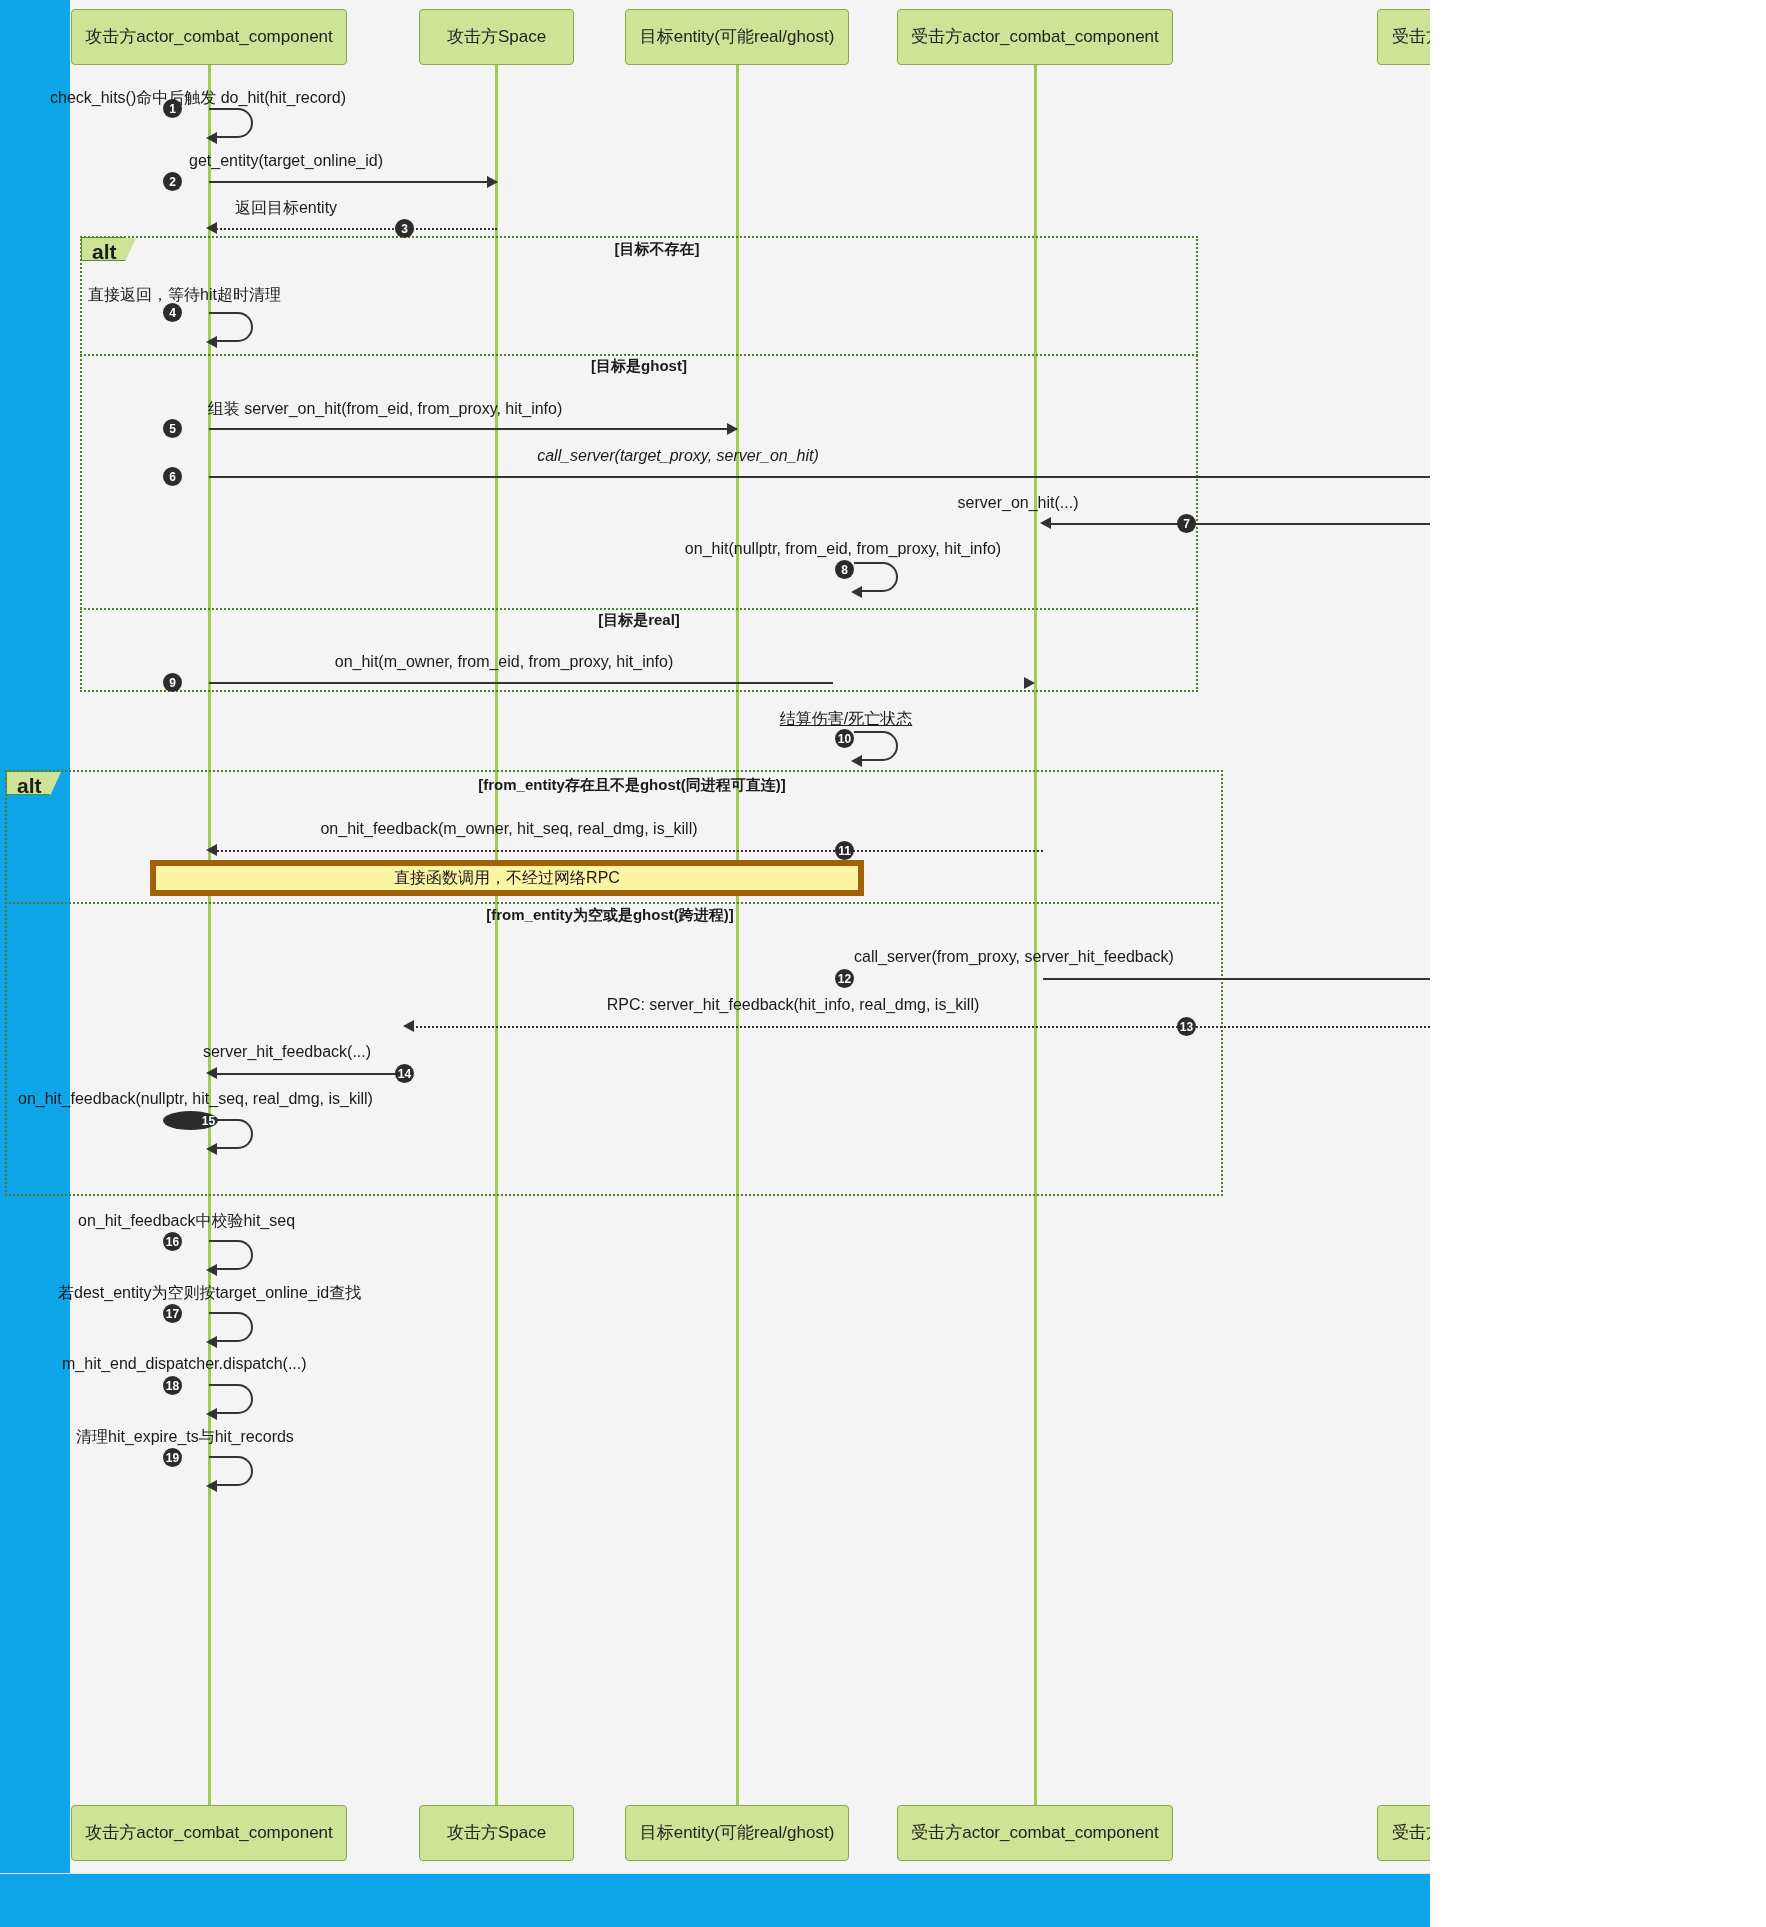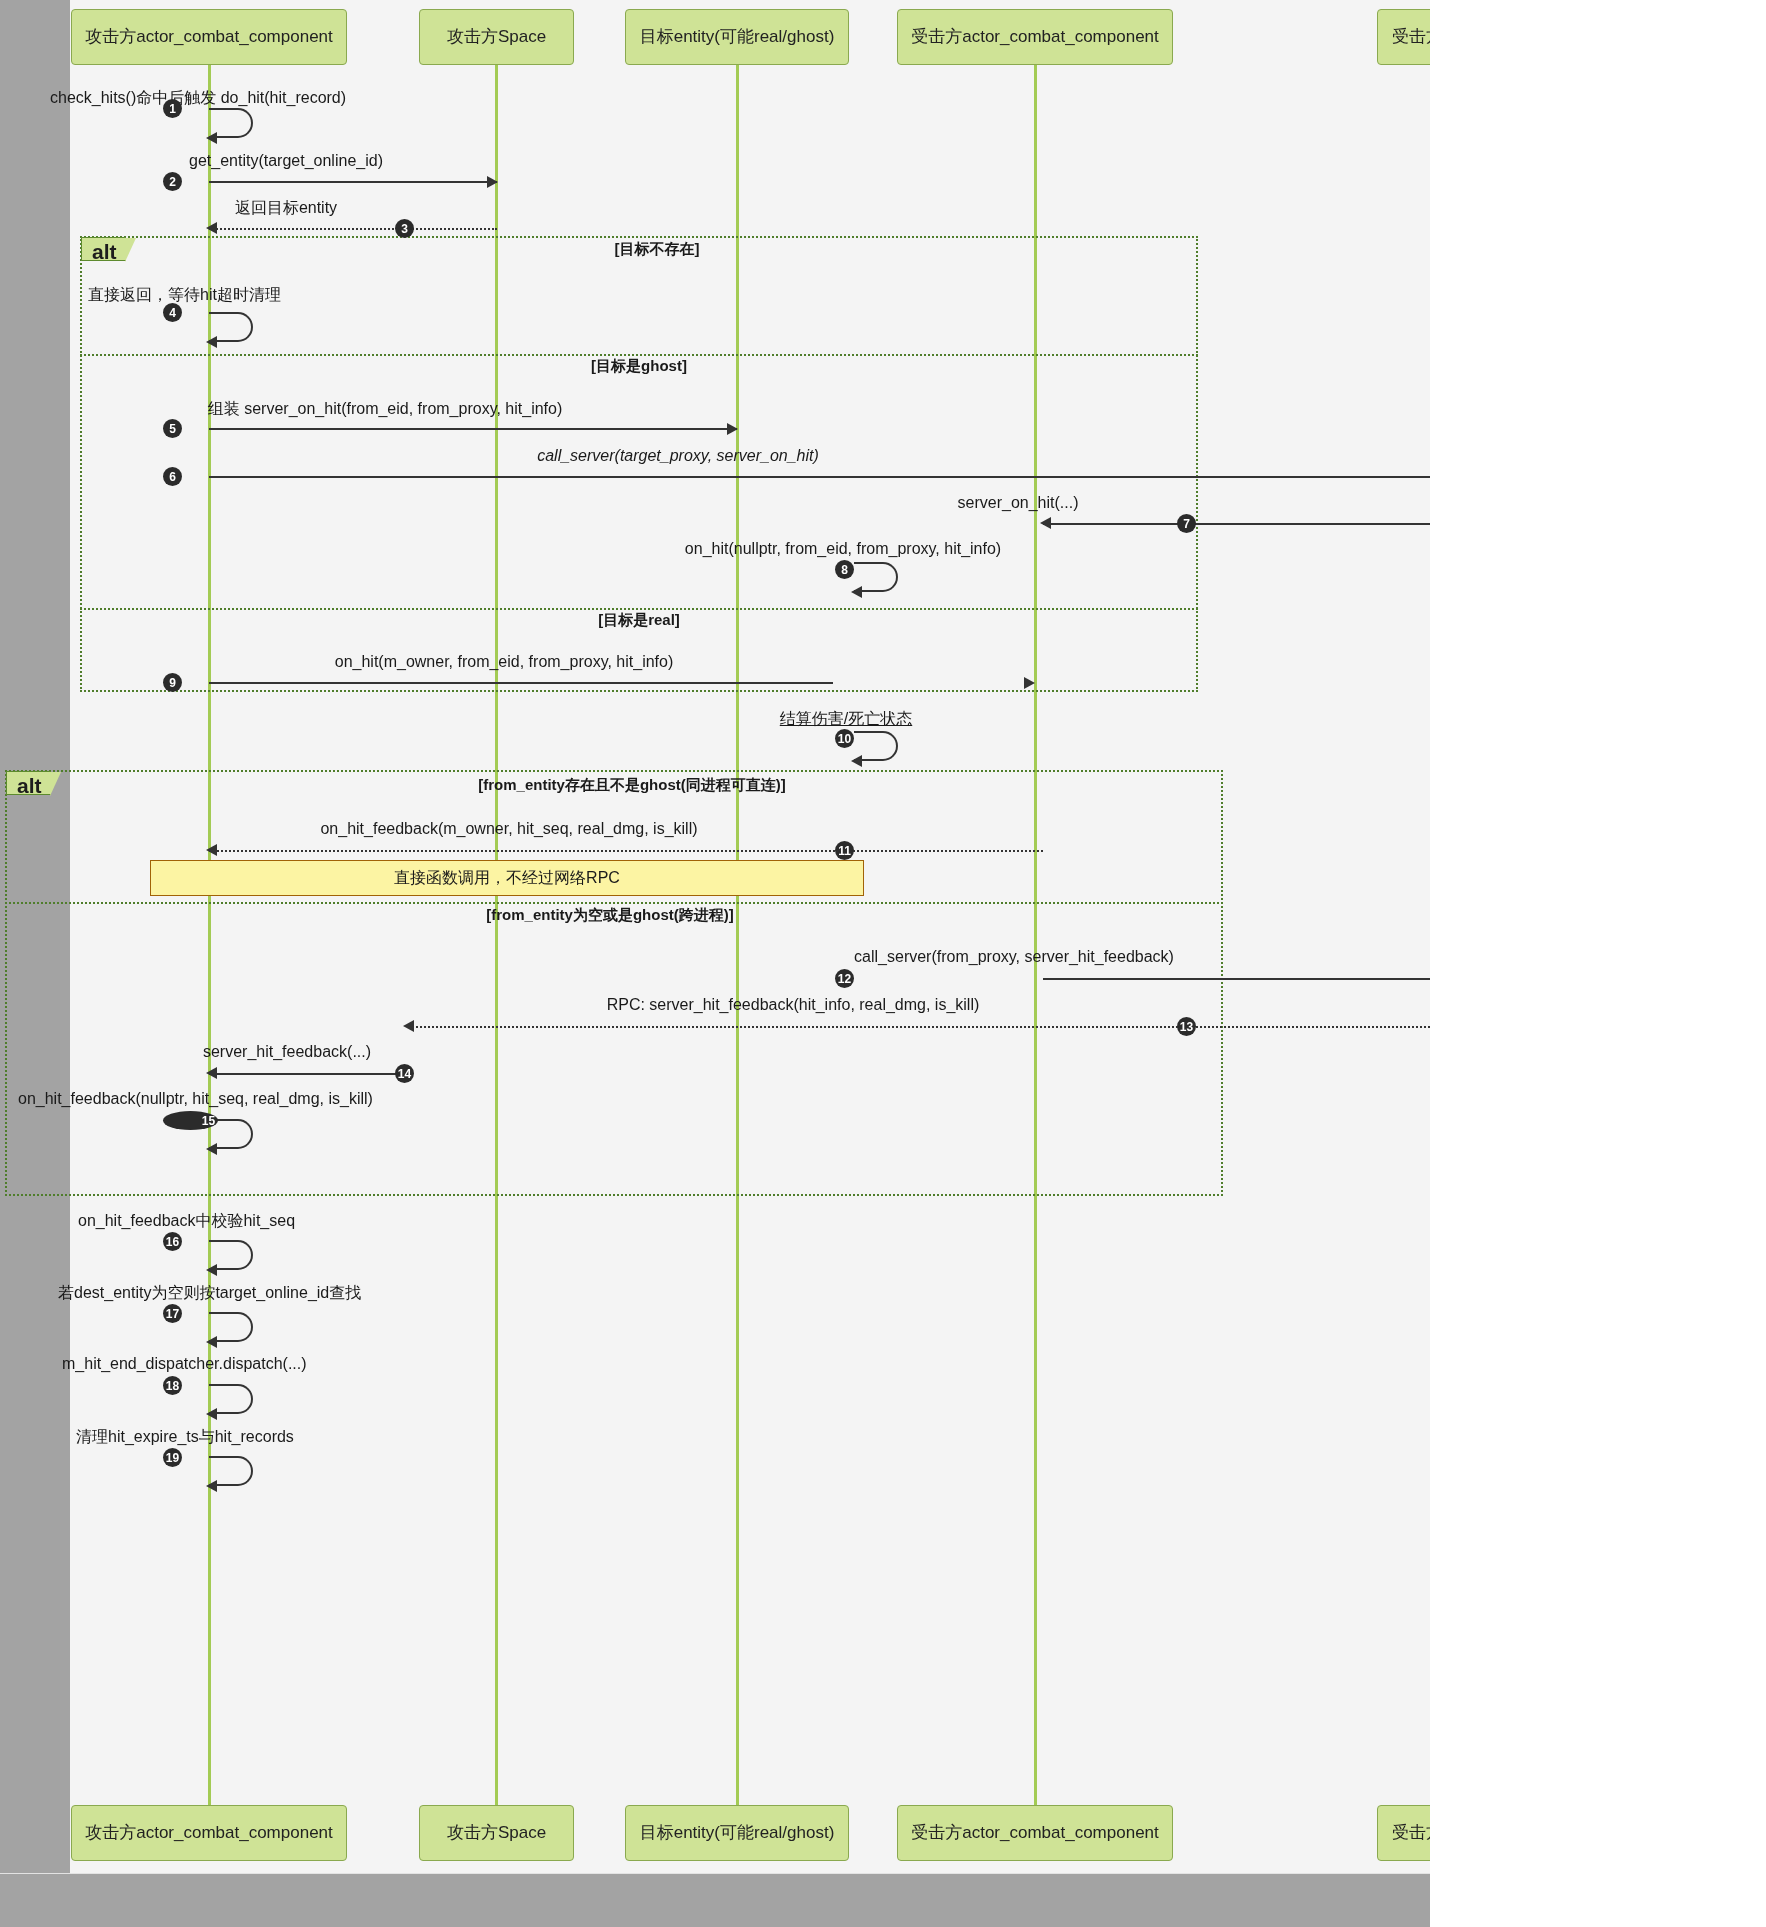--- a/index.html
+++ b/index.html
@@ -1,17 +1,17 @@
 <!DOCTYPE html>
 <html><head>
 <meta charset="utf-8">
 <style>
   html,body{margin:0;padding:0;background:#ffffff;}
   body{font-family:"Liberation Sans","DejaVu Sans",sans-serif;}
-  #canvas{position:relative;width:1430px;height:1927px;overflow:hidden;background:#a3a3a3;}
+  #canvas{position:relative;width:1430px;height:1927px;overflow:hidden;background:#0ea5e9;}
   #diagram-bg{position:absolute;left:70px;top:0px;width:1626px;height:1873px;background:#f4f4f4;}
   .lifeline{position:absolute;width:3px;background:#a3cb54;}
   .actor-box{position:absolute;background:#cfe396;border:1px solid #8aa94f;border-radius:4px;
              display:flex;align-items:center;justify-content:center;text-align:center;
              font-size:17px;color:#222;padding:2px 6px;box-sizing:border-box;line-height:1.2;}
   .msg-label{position:absolute;font-size:16px;color:#1a1a1a;white-space:nowrap;}
   .msg-label.ctr{transform:translateX(-50%);}
   .arrow-line{position:absolute;height:0;border-top:2px solid #333;}
   .arrow-line.dotted{border-top:2px dotted #333;}
   .arrow-head{position:absolute;width:0;height:0;}
@@ -23,21 +23,21 @@
   .selfcall{position:absolute;width:44px;height:30px;border:2px solid #333;border-left:none;
             border-radius:0 16px 16px 0;box-sizing:border-box;}
   .frame{position:absolute;border:2px dotted #4f7d2b;box-sizing:border-box;background:transparent;}
   .frame-div{position:absolute;border-top:2px dotted #4f7d2b;height:0;}
   .frame-tag{position:absolute;background:#cfe396;border:1px solid #5d8a2e;
              font-size:21px;font-weight:bold;color:#1d1d1d;padding:2px 12px 2px 10px;
              box-sizing:border-box;}
   .frame-tag:after{content:"";position:absolute;right:-11px;top:0;width:0;height:0;
              border-top:0 solid transparent;border-bottom:24px solid transparent;border-left:11px solid #cfe396;}
   .cond{position:absolute;font-size:15px;font-weight:bold;color:#1a1a1a;white-space:nowrap;transform:translateX(-50%);}
-  .note{position:absolute;background:#fcf4a3;border:1px solid #a16207;
+  .note{position:absolute;background:#fcf4a3;border:6px solid #a16207;
         display:flex;align-items:center;justify-content:center;font-size:16px;color:#1a1a1a;
         box-sizing:border-box;}
   .bottom-rule{position:absolute;left:0;top:1873px;width:1766px;height:1px;background:#e3e3e3;}
 </style>
 </head>
 <body>
 
 <div id="canvas">
 
   <div id="diagram-bg"></div>

